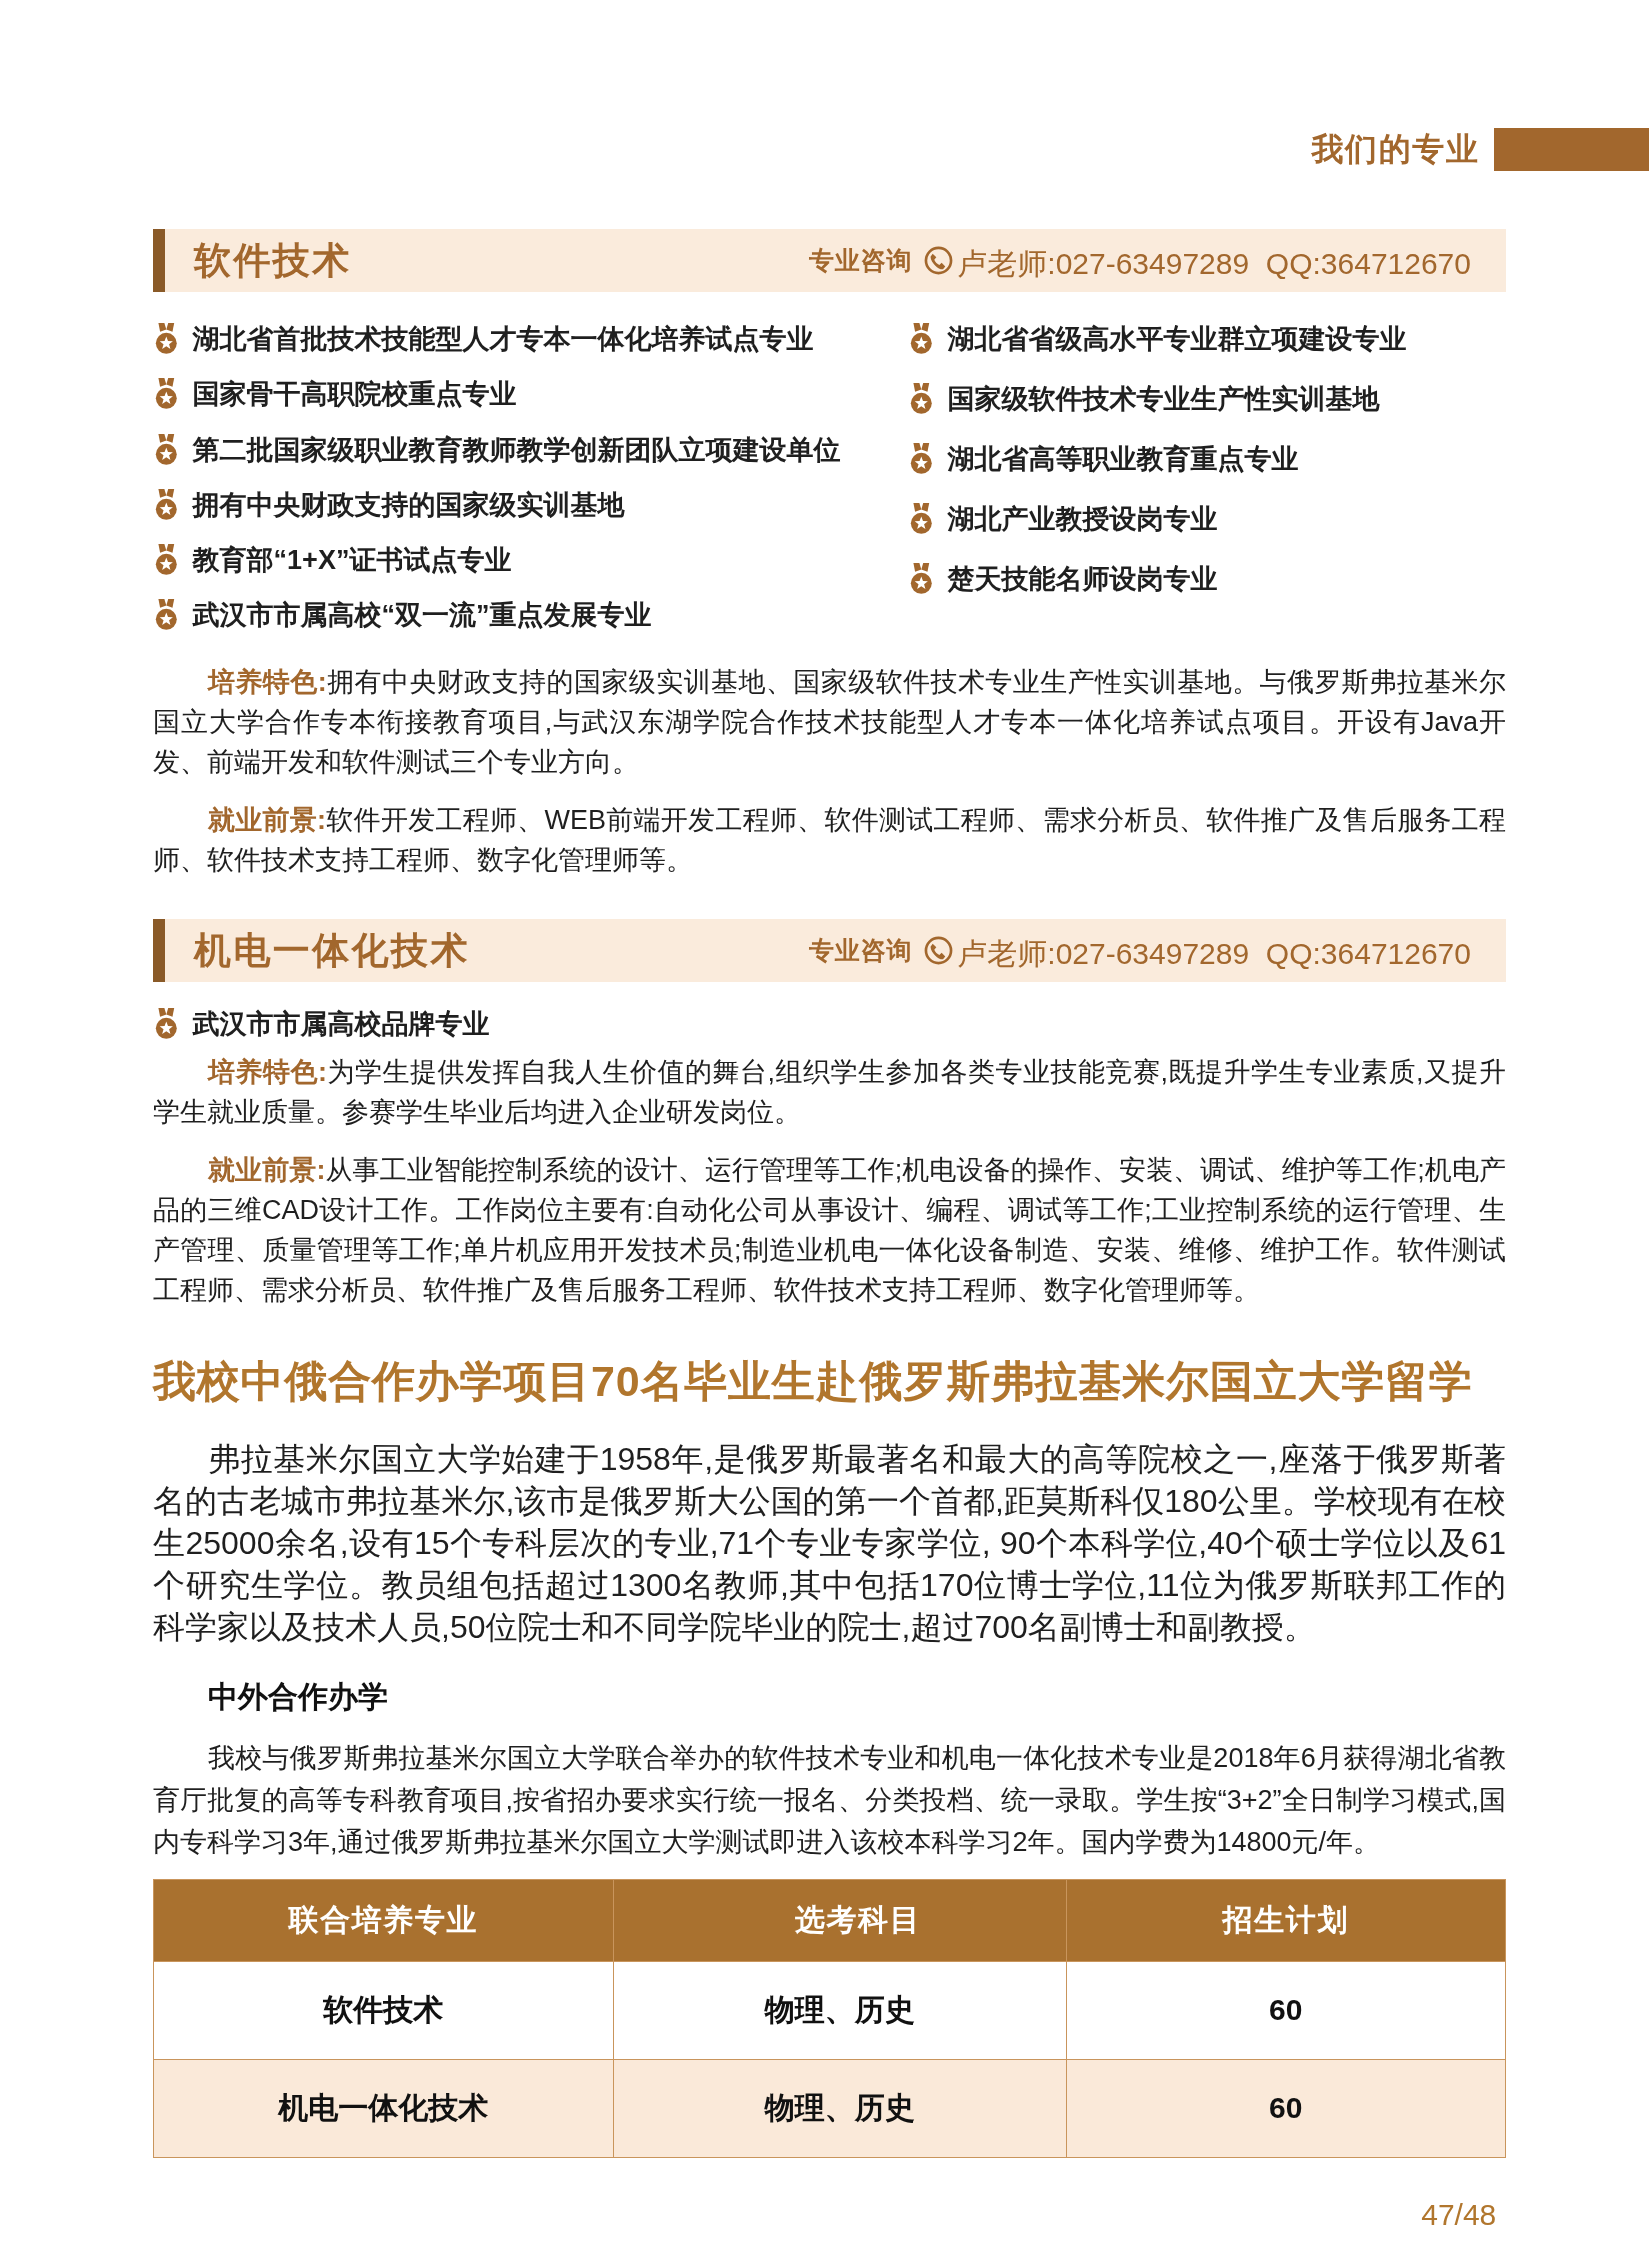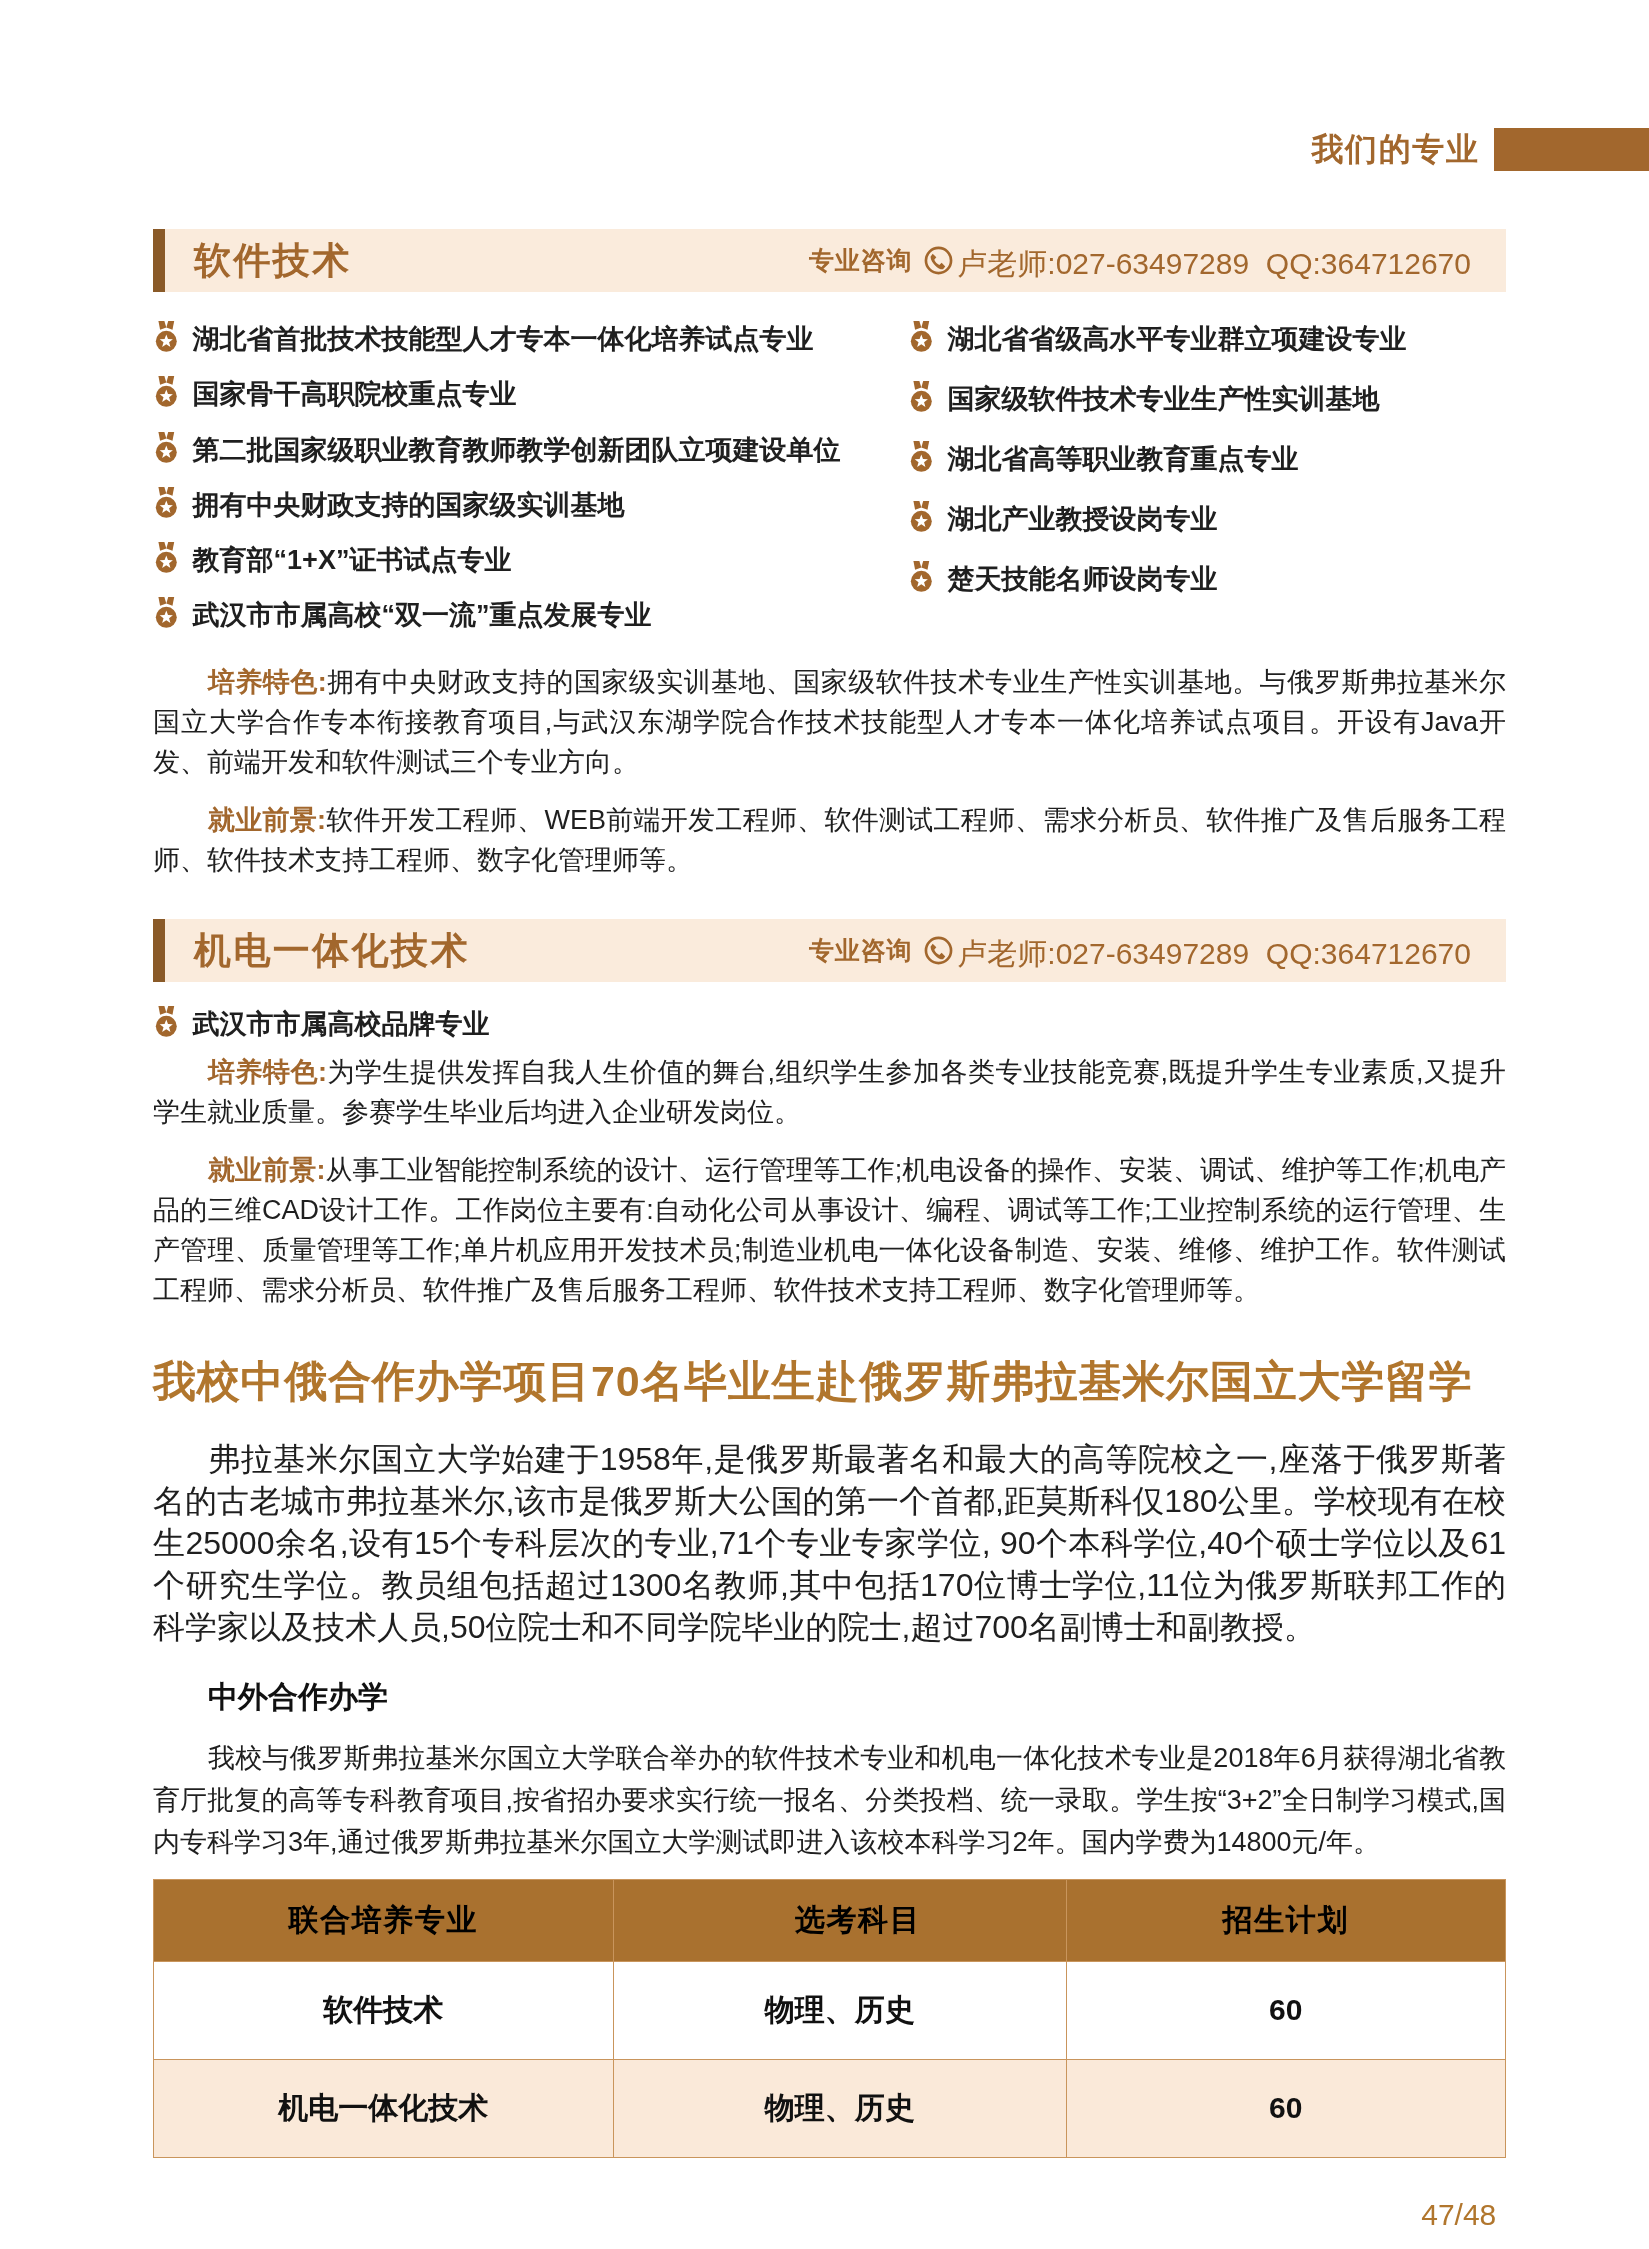--- a/index.html
+++ b/index.html
@@ -31,21 +31,21 @@
   .sec-bar .sec-title{font-size:37px;font-weight:700;color:var(--accent);letter-spacing:2.4px;}
   .sec-bar .spacer{flex:1;}
   .sec-bar .consult{font-size:25px;font-weight:700;color:var(--accent);margin-right:11.3px;letter-spacing:0.8px;}
   .phone-icon{width:29px;height:29px;color:var(--accent);margin-right:4.8px;flex:none;}
   .sec-bar .contact{font-size:30px;font-weight:400;color:var(--accent);white-space:pre;margin-top:8px;}
 
   
   .bullets{display:flex;margin-top:29px;}
   .col-left{width:755px;}
   .col-right{flex:1;}
-  .award{display:flex;font-size:27px;font-weight:700;color:var(--text);}
+  .award{display:flex;align-items:center;font-size:27px;font-weight:700;color:var(--text);}
   .col-left .award{margin-bottom:19.3px;}
   .col-right .award{margin-bottom:24px;}
   .single-bullet{margin-top:24px;}
   .single-bullet .award{margin-bottom:0;}
   .medal{width:26.6px;height:32px;color:var(--accent);margin-right:13px;flex:none;}
 
   
   .para{font-size:27px;line-height:40px;text-align:justify;text-indent:55px;color:var(--text);}
   .para .plabel{font-weight:700;color:var(--accent);}
   .mt-feature{margin-top:9.7px;}
@@ -53,21 +53,21 @@
 
   
   .big-heading{margin-top:43px;font-size:43px;font-weight:700;color:var(--heading);letter-spacing:0.8px;white-space:nowrap;}
   .intro-para{margin-top:27px;font-size:32px;line-height:42px;text-align:justify;text-indent:55px;}
   .sub-heading{margin-top:29px;margin-left:55px;font-size:30px;font-weight:700;color:#111;}
   .coop-para{margin-top:19.3px;font-size:27px;line-height:42px;text-align:justify;text-indent:55px;}
 
   
   .plan-table{width:100%;margin-top:16px;border-collapse:collapse;}
   .plan-table th,.plan-table td{border:1.6px solid var(--table_border);text-align:center;vertical-align:middle;}
-  .plan-table th{background:var(--table_header_bg);color:#000000;font-size:30px;font-weight:700;height:82px;letter-spacing:1.6px;border-color:#C9955C;}
+  .plan-table th{background:var(--table_header_bg);color:#ffffff;font-size:30px;font-weight:700;height:82px;letter-spacing:1.6px;border-color:#C9955C;}
   .plan-table td{font-size:30px;font-weight:700;color:#111;height:98px;}
   .row-white td{background:#fff;}
   .row-alt td{background:var(--table_row_alt_bg);}
 
   .page-number{margin-top:40px;text-align:right;padding-right:9.7px;font-size:30px;color:var(--heading);}
   .defs-hidden{position:absolute;width:0;height:0;overflow:hidden;}
 </style>
 </head>
 <body>
 

